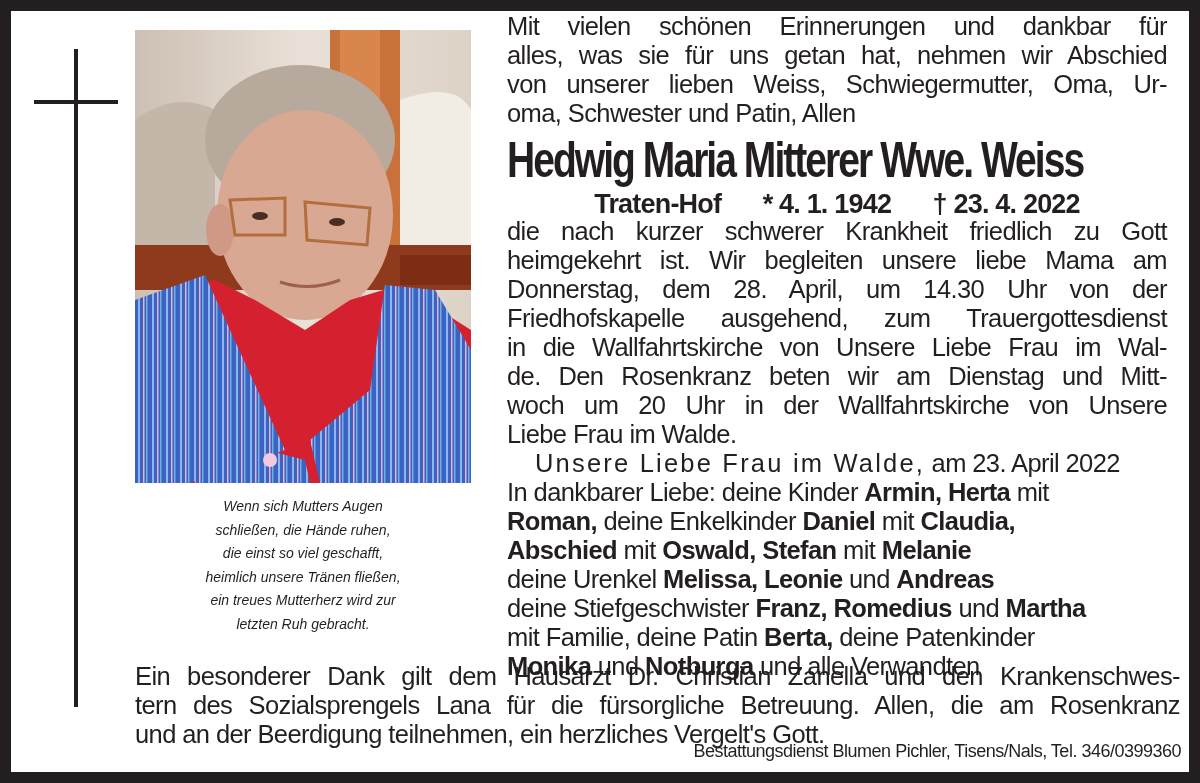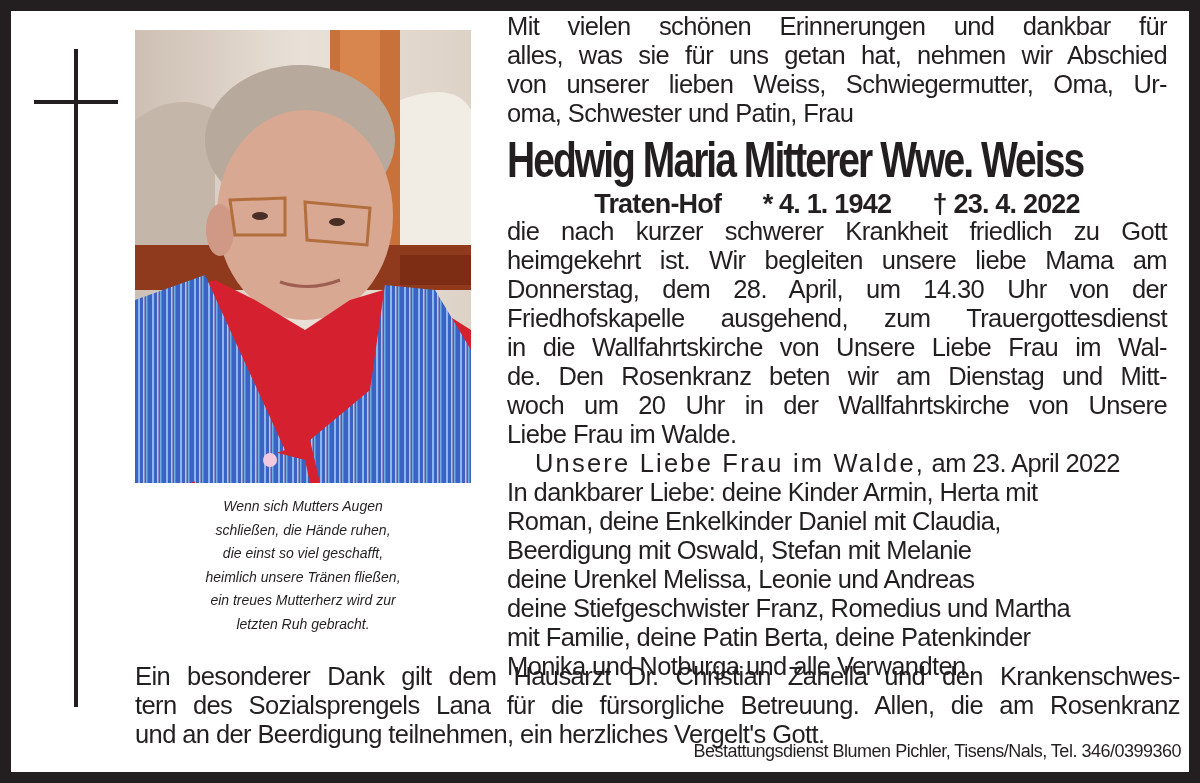--- a/index.html
+++ b/index.html
@@ -9,21 +9,21 @@
   .cross-h { position:absolute; left:23px; top:89px; width:84px; height:4px; background:#231f20; }
   .photo { position:absolute; left:124px; top:19px; width:336px; height:453px; overflow:hidden; background:#d9cfc4; }
   .poem { position:absolute; left:124px; top:484px; width:336px; text-align:center; font-style:italic; font-size:14px; line-height:23.5px; }
   .poem div { white-space:nowrap; }
   .col { position:absolute; left:496px; top:0px; width:660px; }
   .ln { position:absolute; left:0; width:660px; font-size:25.5px; line-height:29px; white-space:nowrap; letter-spacing:-0.6px; transform-origin:left top; }
   .just { text-align:justify; text-align-last:justify; }
   .name { position:absolute; left:496px; top:121px; width:660px; font-weight:bold; font-size:50px; line-height:56px; white-space:nowrap; letter-spacing:-2.5px; transform:scaleX(0.78); transform-origin:left top; }
   .dates { position:absolute; left:496px; top:178px; width:660px; text-align:center; font-weight:bold; font-size:27px; line-height:30px; white-space:nowrap; letter-spacing:-0.8px; }
   .dates span { display:inline-block;text-align:center; }
-  b { font-weight:normal; }
+  b { font-weight:bold; }
   .spaced { letter-spacing:2.2px;margin-left:28px; }
   .bottom { position:absolute; left:124px; width:1045px; font-size:25.5px; line-height:29px; white-space:nowrap; letter-spacing:-0.6px; }
   .footer { position:absolute; right:8px; top:730px; font-size:18px; letter-spacing:-0.5px; white-space:nowrap; }
 </style>
 </head>
 <body>
 
 <div class="page">
 
   <div>
@@ -75,21 +75,21 @@
     <div>die einst so viel geschafft,</div>
     <div>heimlich unsere Tränen fließen,</div>
     <div>ein treues Mutterherz wird zur</div>
     <div>letzten Ruh gebracht.</div>
   </div>
 
   <div class="col">
     <div class="ln just" style="top:1px">Mit vielen schönen Erinnerungen und dankbar für</div>
     <div class="ln just" style="top:30px">alles, was sie für uns getan hat, nehmen wir Abschied</div>
     <div class="ln just" style="top:59px">von unserer lieben Weiss, Schwiegermutter, Oma, Ur-</div>
-    <div class="ln" style="top:88px">oma, Schwester und Patin, Frau</div>
+    <div class="ln" style="top:88px">oma, Schwester und Patin, Allen</div>
   </div>
 
   <div class="name">Hedwig Maria Mitterer Wwe. Weiss</div>
 
   <div class="dates">
     <span>Traten-Hof</span>
     <span style="width:28px"></span>
     <span>* 4. 1. 1942</span>
     <span style="width:28px"></span>
     <span>† 23. 4. 2022</span>
@@ -109,21 +109,21 @@
       <span class="spaced">Unsere Liebe Frau im Walde,</span><span> am 23. April 2022</span>
     </div>
 
     <div class="ln" style="top:467px">
       <span>In dankbarer Liebe: deine Kinder </span><b>Armin, Herta</b><span> mit</span>
     </div>
     <div class="ln" style="top:496px">
       <b>Roman,</b><span> deine Enkelkinder </span><b>Daniel</b><span> mit </span><b>Claudia,</b>
     </div>
     <div class="ln" style="top:525px">
-      <b>Beerdigung</b><span> mit </span><b>Oswald, Stefan</b><span> mit </span><b>Melanie</b>
+      <b>Abschied</b><span> mit </span><b>Oswald, Stefan</b><span> mit </span><b>Melanie</b>
     </div>
     <div class="ln" style="top:554px">
       <span>deine Urenkel </span><b>Melissa, Leonie</b><span> und </span><b>Andreas</b>
     </div>
     <div class="ln" style="top:583px">
       <span>deine Stiefgeschwister </span><b>Franz, Romedius</b><span> und </span><b>Martha</b>
     </div>
     <div class="ln" style="top:612px">
       <span>mit Familie, deine Patin </span><b>Berta,</b><span> deine Patenkinder</span>
     </div>

